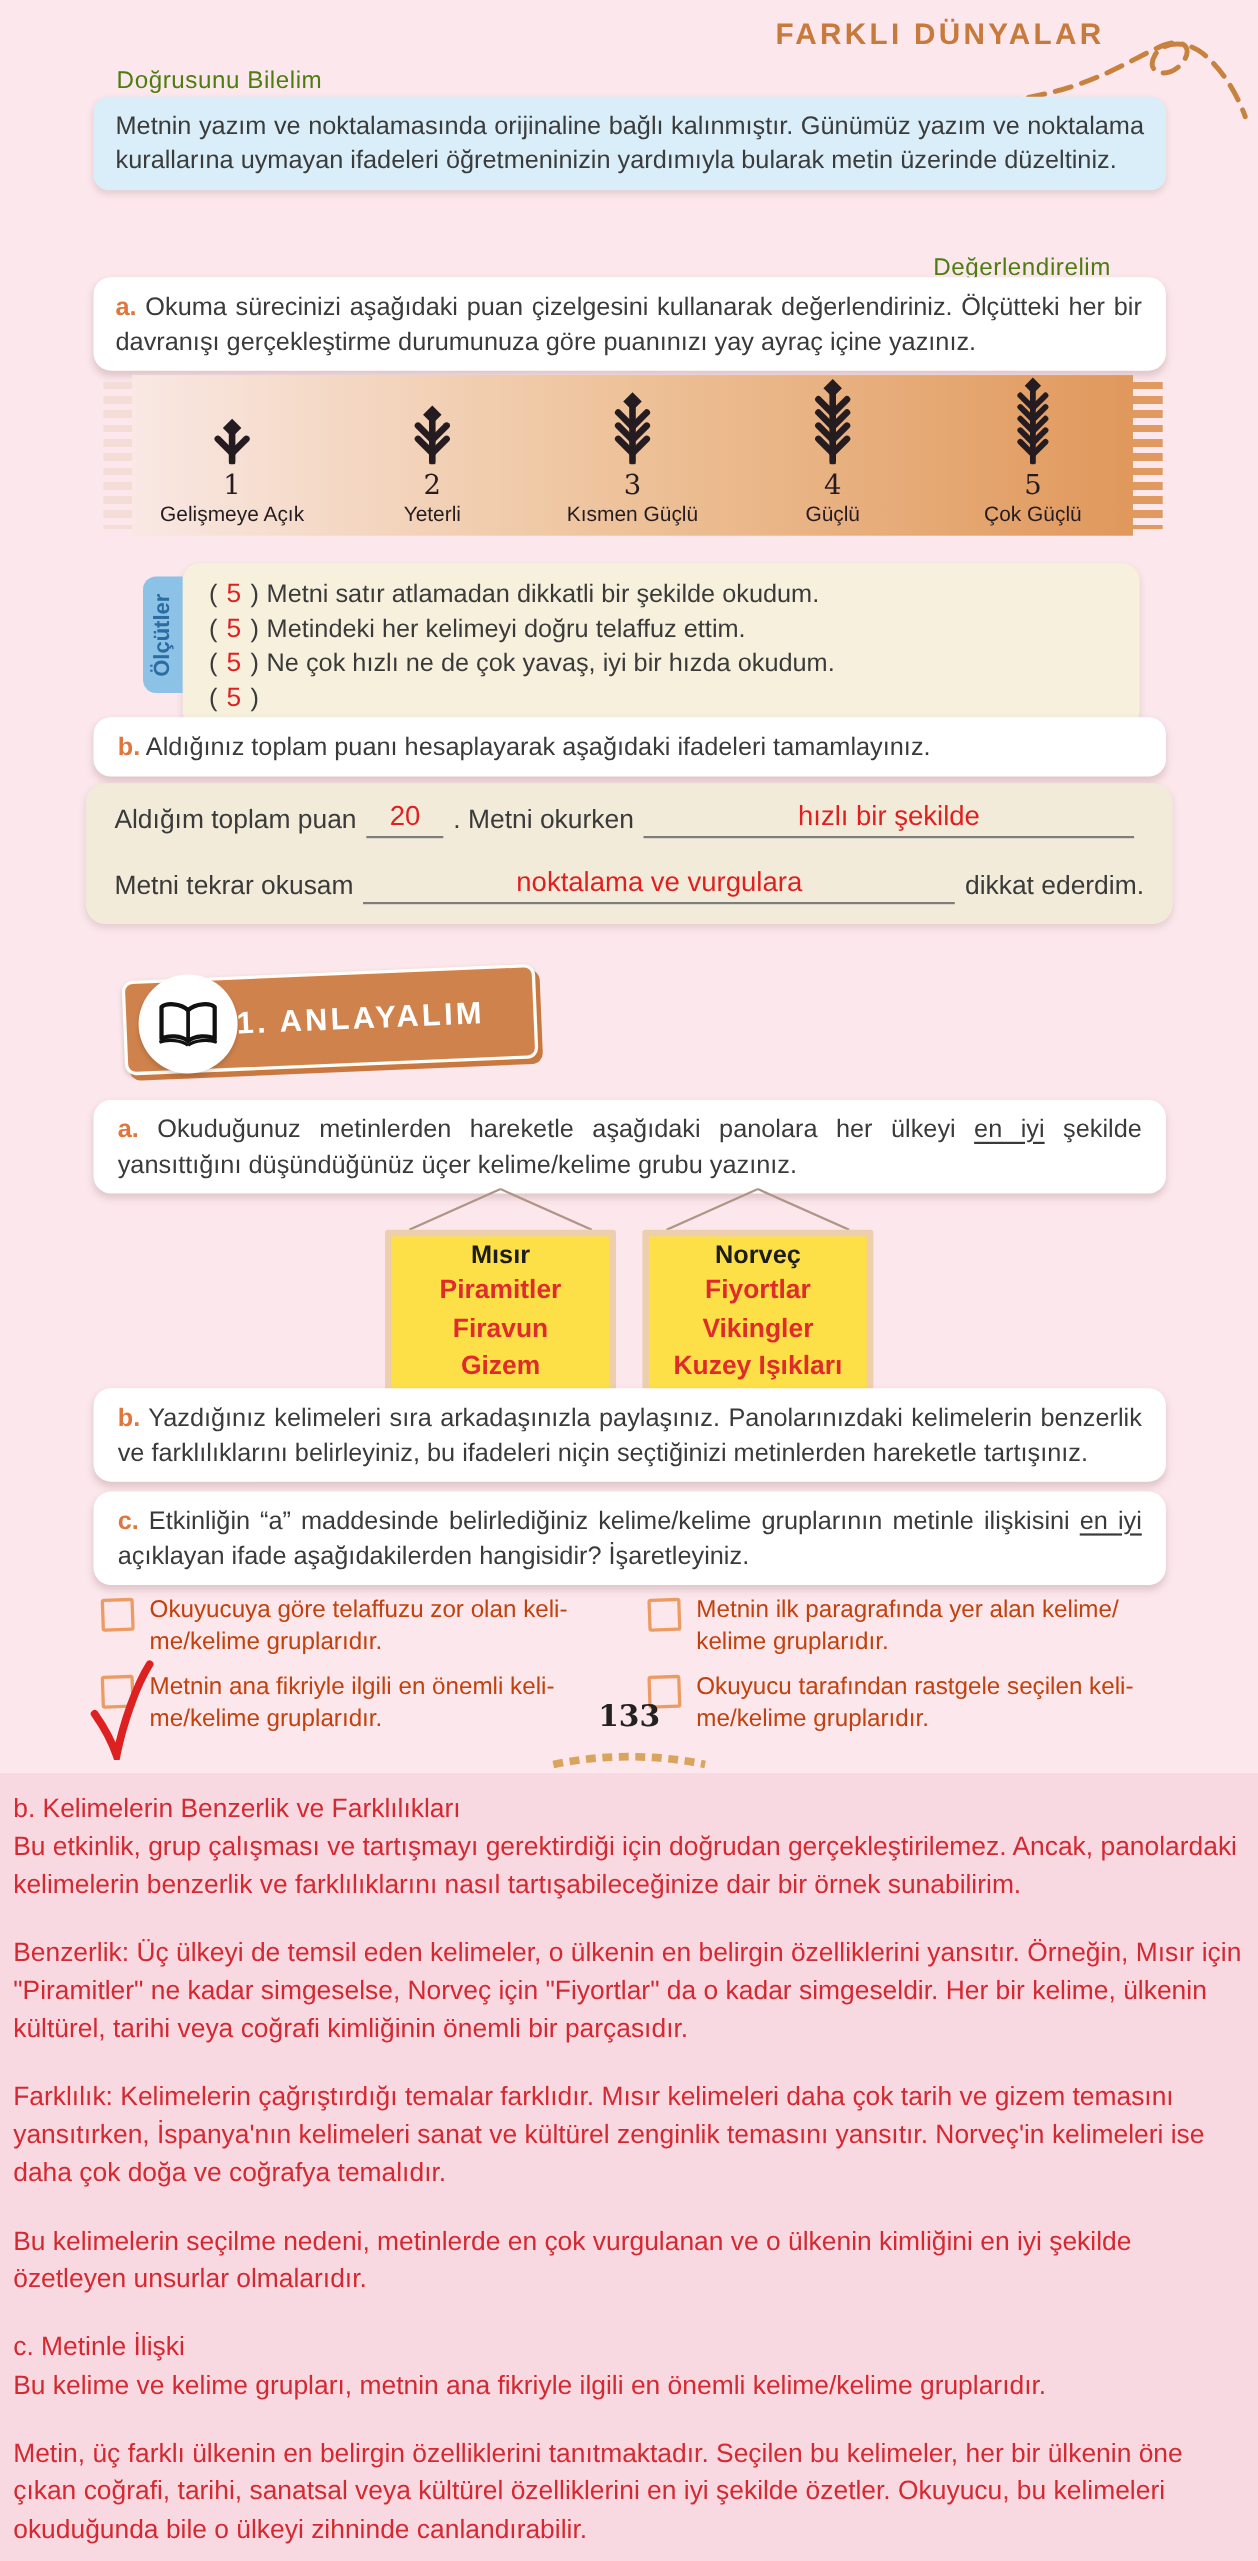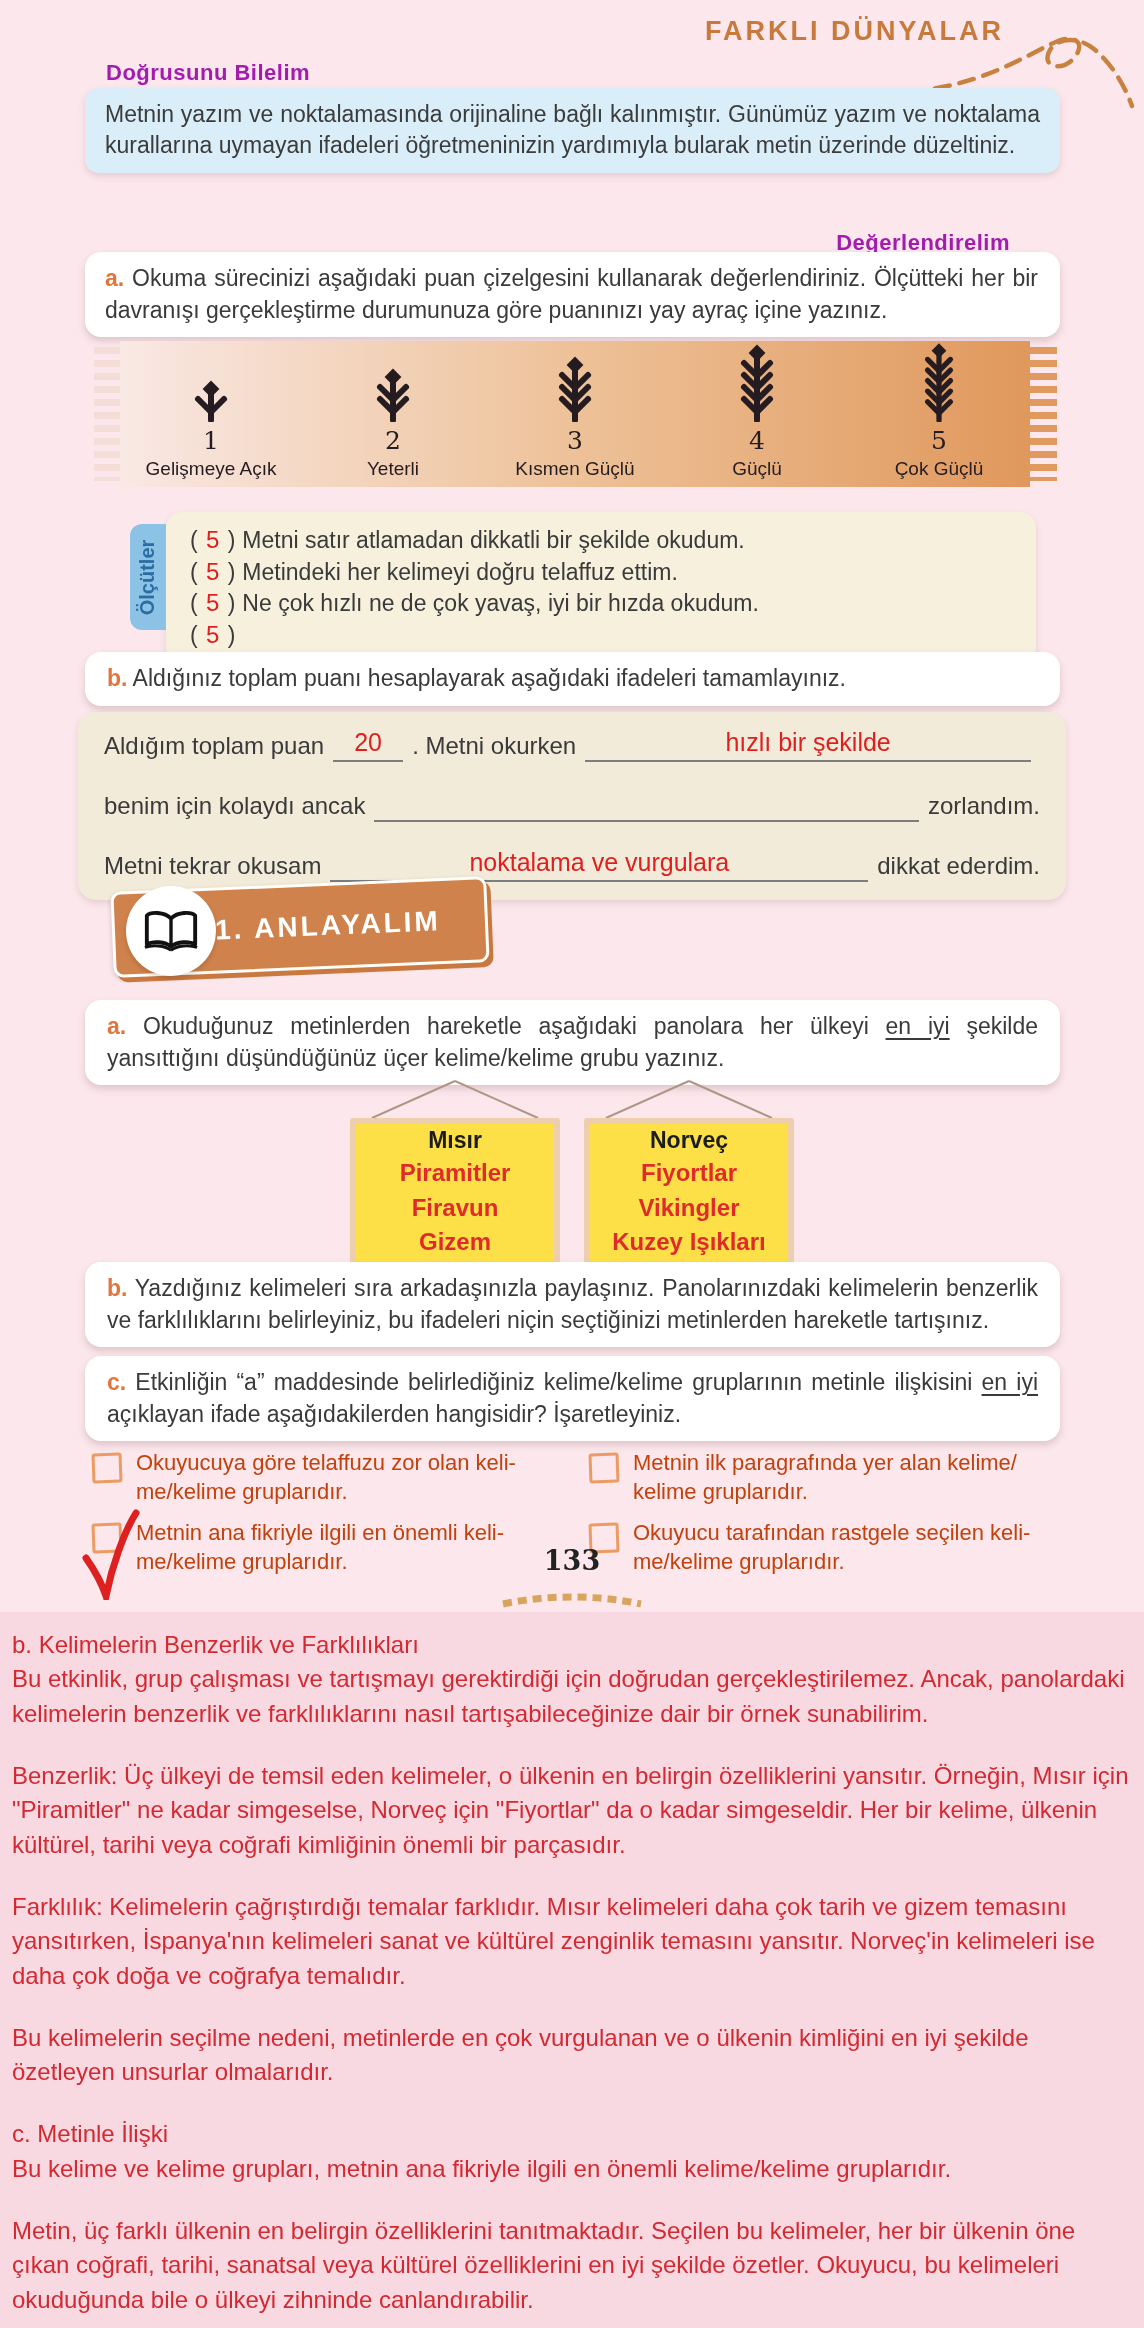--- a/index.html
+++ b/index.html
@@ -4,21 +4,21 @@
 <style>
   html,body{margin:0;padding:0;}
   body{width:1144px;height:2328px;overflow:hidden;font-family:"Liberation Sans",sans-serif;background:#f8d9e1;}
   .book{position:relative;width:1144px;height:1612px;background:#fbe7ec;overflow:hidden;}
 
   
   .h-title{position:absolute;top:16px;right:140px;color:#c8793c;font-size:27px;font-weight:bold;letter-spacing:3px;}
   .swirl{position:absolute;top:30px;right:0;}
 
   
-  .red-label{position:absolute;color:#a21caf;font-size:22px;font-weight:bold;letter-spacing:.5px;}
+  .red-label{position:absolute;color:#4d7c0f;font-size:22px;font-weight:normal;letter-spacing:.5px;}
 
   
   .whitebox{position:absolute;left:85px;width:975px;box-sizing:border-box;background:#fff;border-radius:16px;
             padding:11px 22px;font-size:23px;line-height:1.38;color:#3a3a3a;text-align:justify;
             box-shadow:0 4px 7px rgba(150,110,110,.28);}
   .bluebox{position:absolute;left:85px;width:975px;box-sizing:border-box;background:#d9eef8;border-radius:14px;
            padding:11px 20px;font-size:23px;line-height:1.36;color:#3b3b3b;text-align:justify;
            box-shadow:0 3px 6px rgba(150,110,110,.22);}
   .letter{color:#e0763c;font-weight:bold;}
   .uline{text-decoration:underline;text-underline-offset:4px;margin-top:41px;}
@@ -235,25 +235,20 @@
       <span class="txt">Aldığım toplam puan</span>
       <span class="blank" style="width:70px;">
         <span class="hand">20</span>
       </span>
       <span class="txt">. Metni okurken</span>
       <span class="blank grow">
         <span class="hand">hızlı bir şekilde</span>
       </span>
     </div>
     <div class="fl">
-      <span class="txt">benim için kolaydı ancak</span>
-      <span class="blank grow"></span>
-      <span class="txt">zorlandım.</span>
-    </div>
-    <div class="fl">
       <span class="txt">Metni tekrar okusam</span>
       <span class="blank grow">
         <span class="hand">noktalama ve vurgulara</span>
       </span>
       <span class="txt">dikkat ederdim.</span>
     </div>
   </div>
 
   <div class="banner-wrap">
     <div class="banner">1. ANLAYALIM</div>

